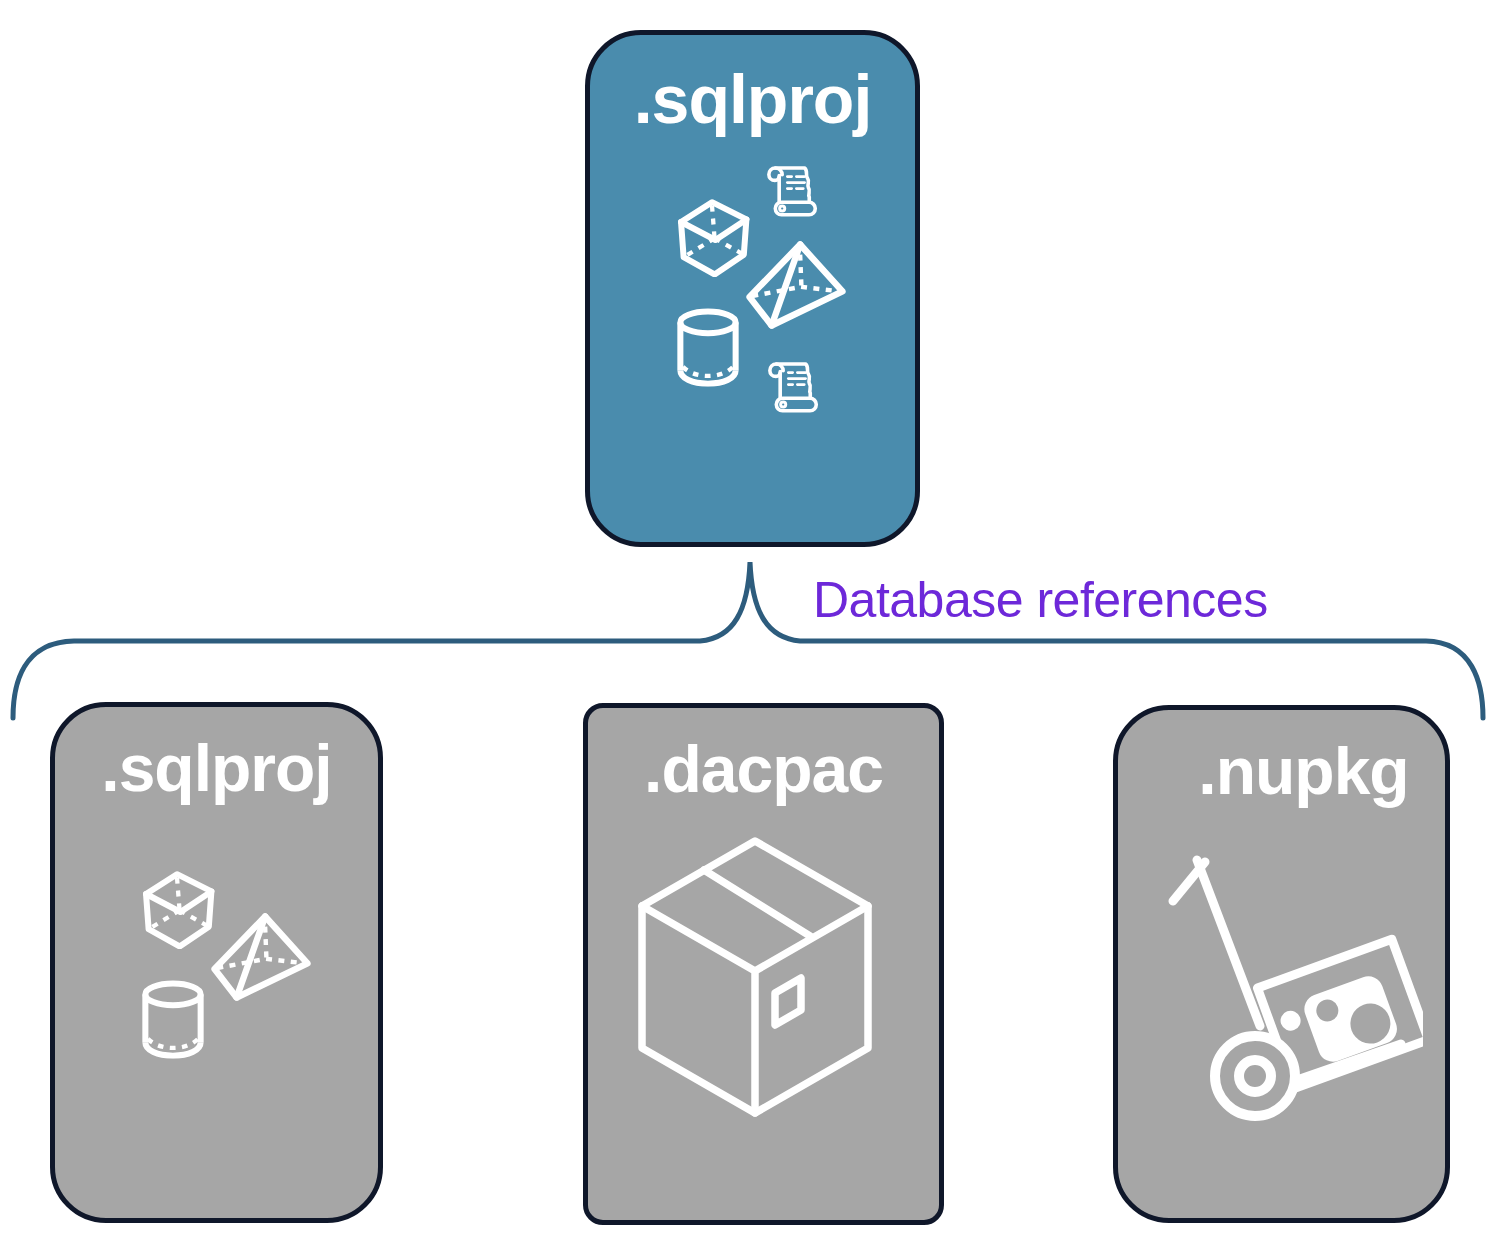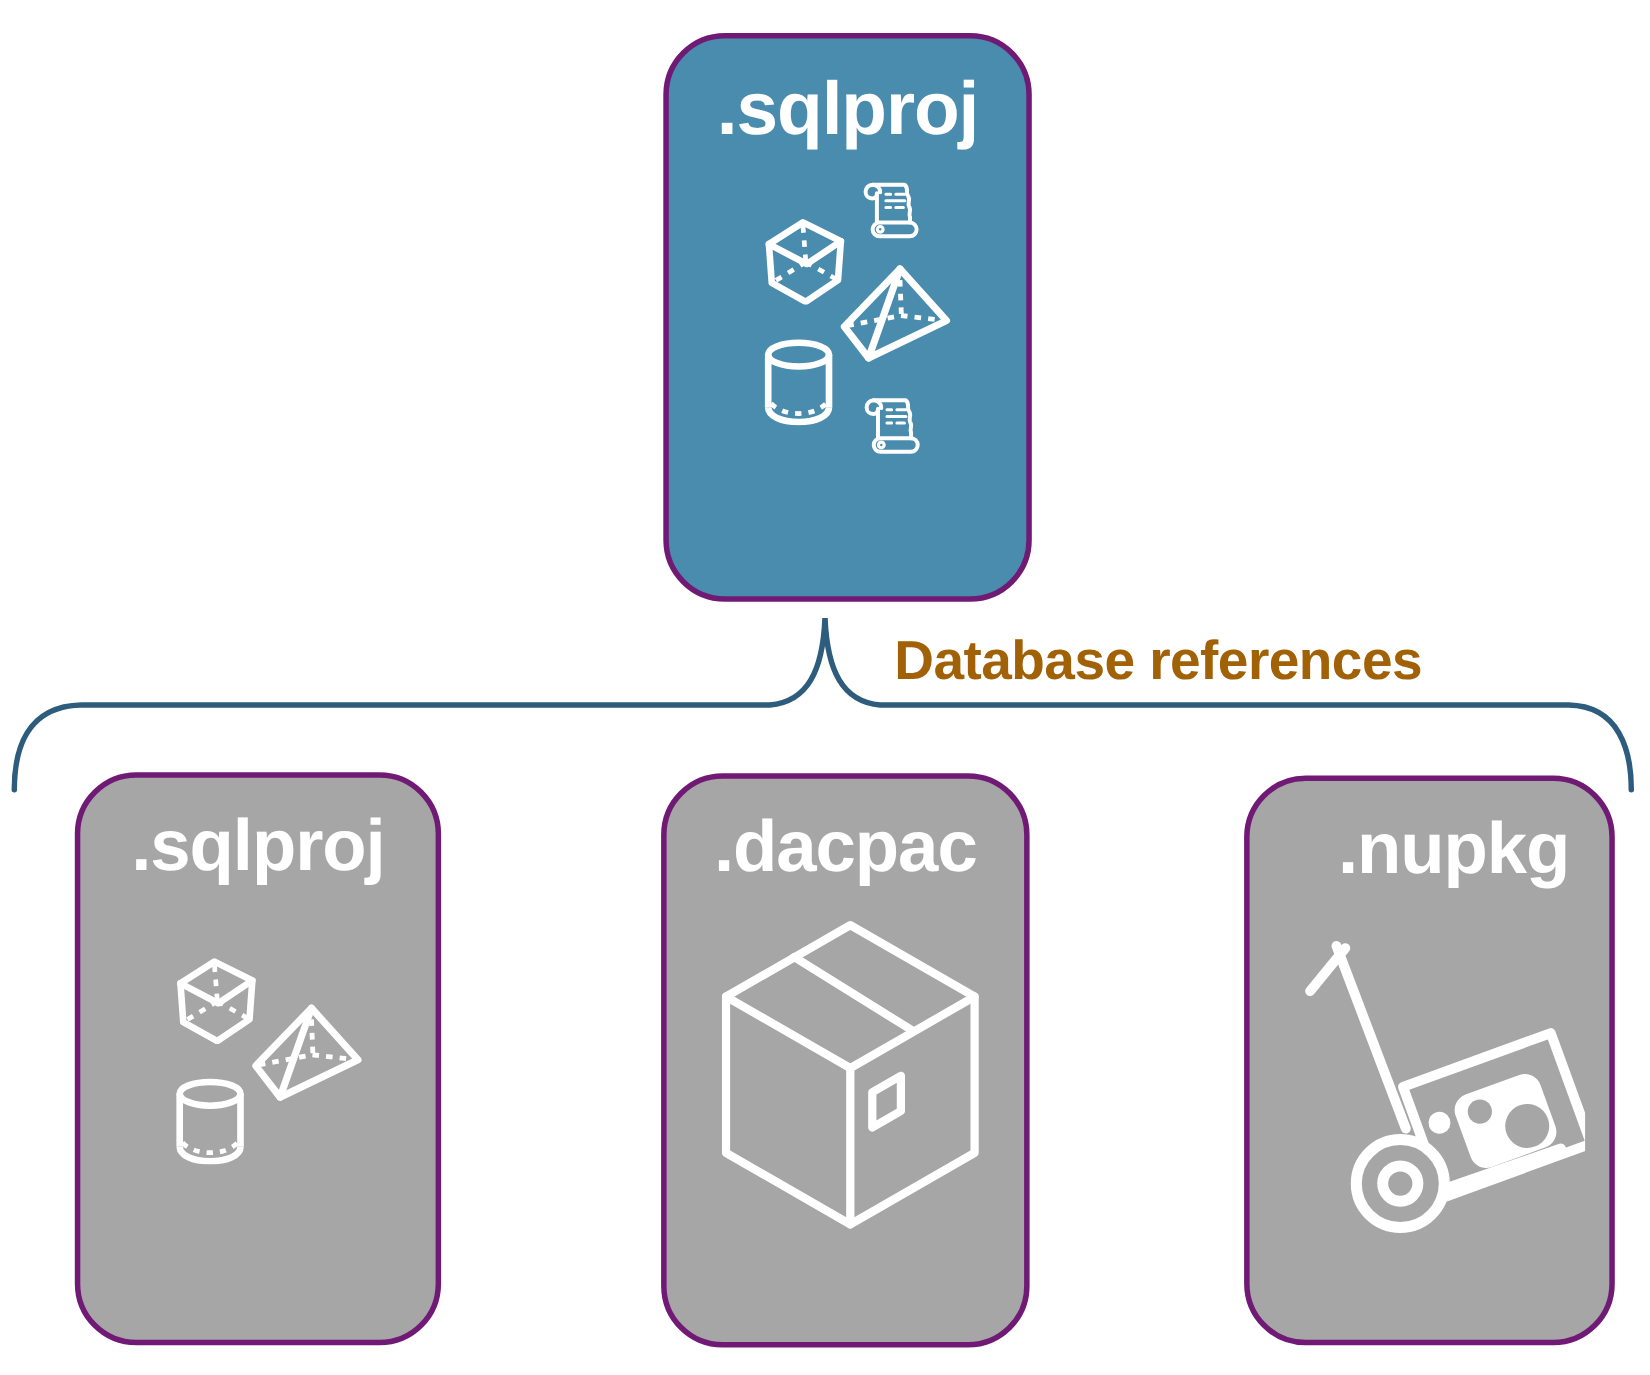--- a/index.html
+++ b/index.html
@@ -3,31 +3,31 @@
 <meta charset="utf-8">
 <style>
   html,body{margin:0;padding:0;background:#ffffff;}
   .canvas{
     position:relative;width:1500px;height:1250px;background:#ffffff;overflow:hidden;
     font-family:"Liberation Sans", sans-serif;
   }
   .brace{position:absolute;left:0;top:0;width:1500px;height:1250px;pointer-events:none;}
   .connector-label{
     position:absolute;left:813px;top:575px;
-    font-size:50px;font-weight:bold;letter-spacing:-0.5px;line-height:1;
-    color:#a16207;white-space:nowrap;
+    font-size:50px;font-weight:normal;letter-spacing:-0.5px;line-height:1;
+    color:#6d28d9;white-space:nowrap;
   }
   .card{
     position:absolute;box-sizing:border-box;
-    border:5px solid #701a75;border-radius:56px;margin-left:18px;
+    border:5px solid #0f172a;border-radius:56px;
   }
   .root-card{left:585px;top:30px;width:335px;height:517px;background:#4a8cad;}
   .child-card{background:#a6a6a6;}
   .child-1{left:50px;top:702px;width:333px;height:521px;}
-  .child-2{left:583px;top:703px;width:335px;height:522px;}
+  .child-2{left:583px;top:703px;width:361px;height:522px;border-radius:20px;}
   .child-3{left:1113px;top:705px;width:337px;height:518px;padding-left:44px;}
   .card-title{
     text-align:center;color:#ffffff;font-weight:bold;
     font-size:68px;letter-spacing:-1px;line-height:1;
     padding-top:30px;white-space:nowrap;
   }
   .child-card .card-title{padding-top:28px;font-size:66px;}
   .ic{position:absolute;}
   .ic-scroll-1{left:175px;top:126px;width:55px;height:62px;}
   .ic-cube{left:79px;top:156px;width:86px;height:86px;}

